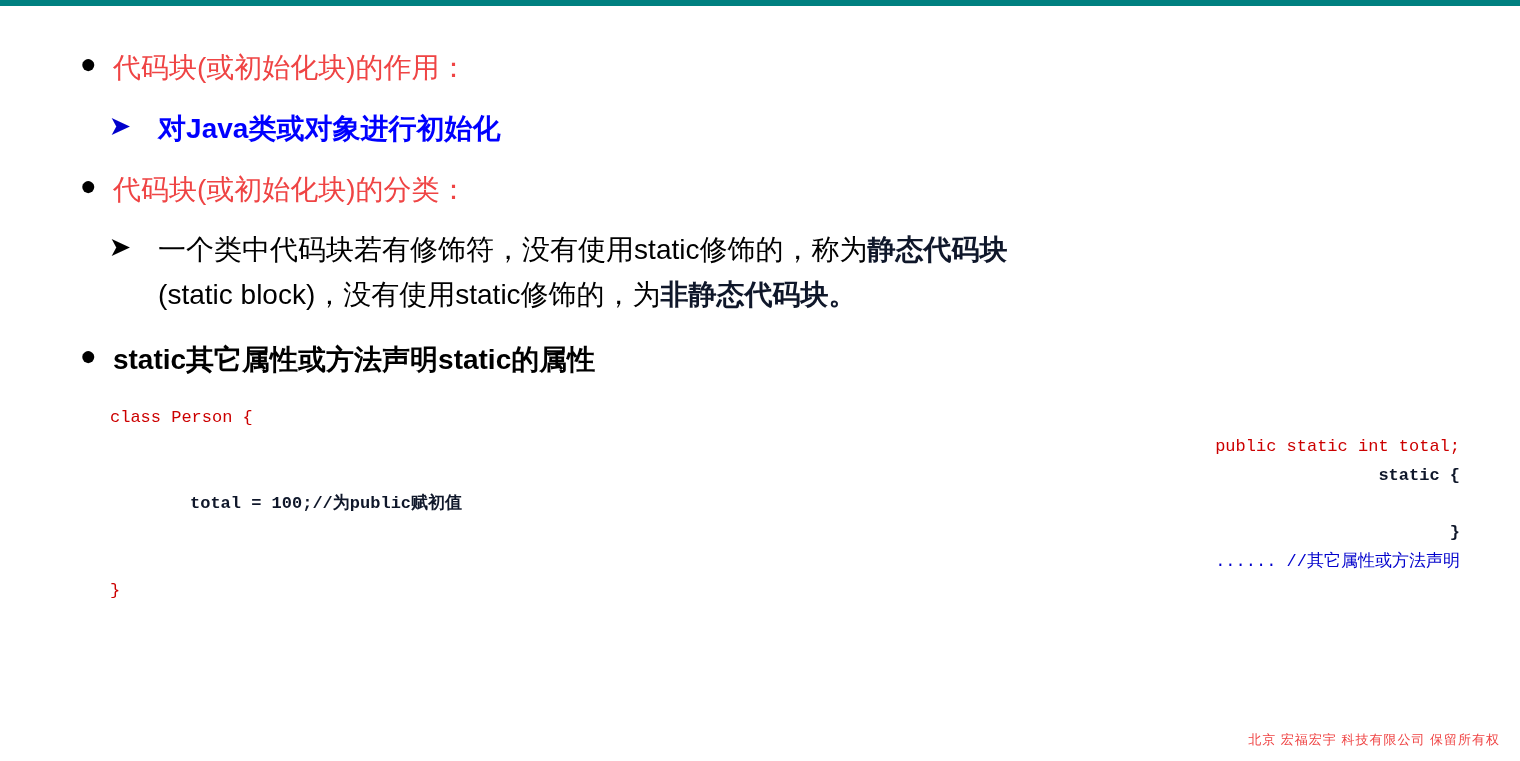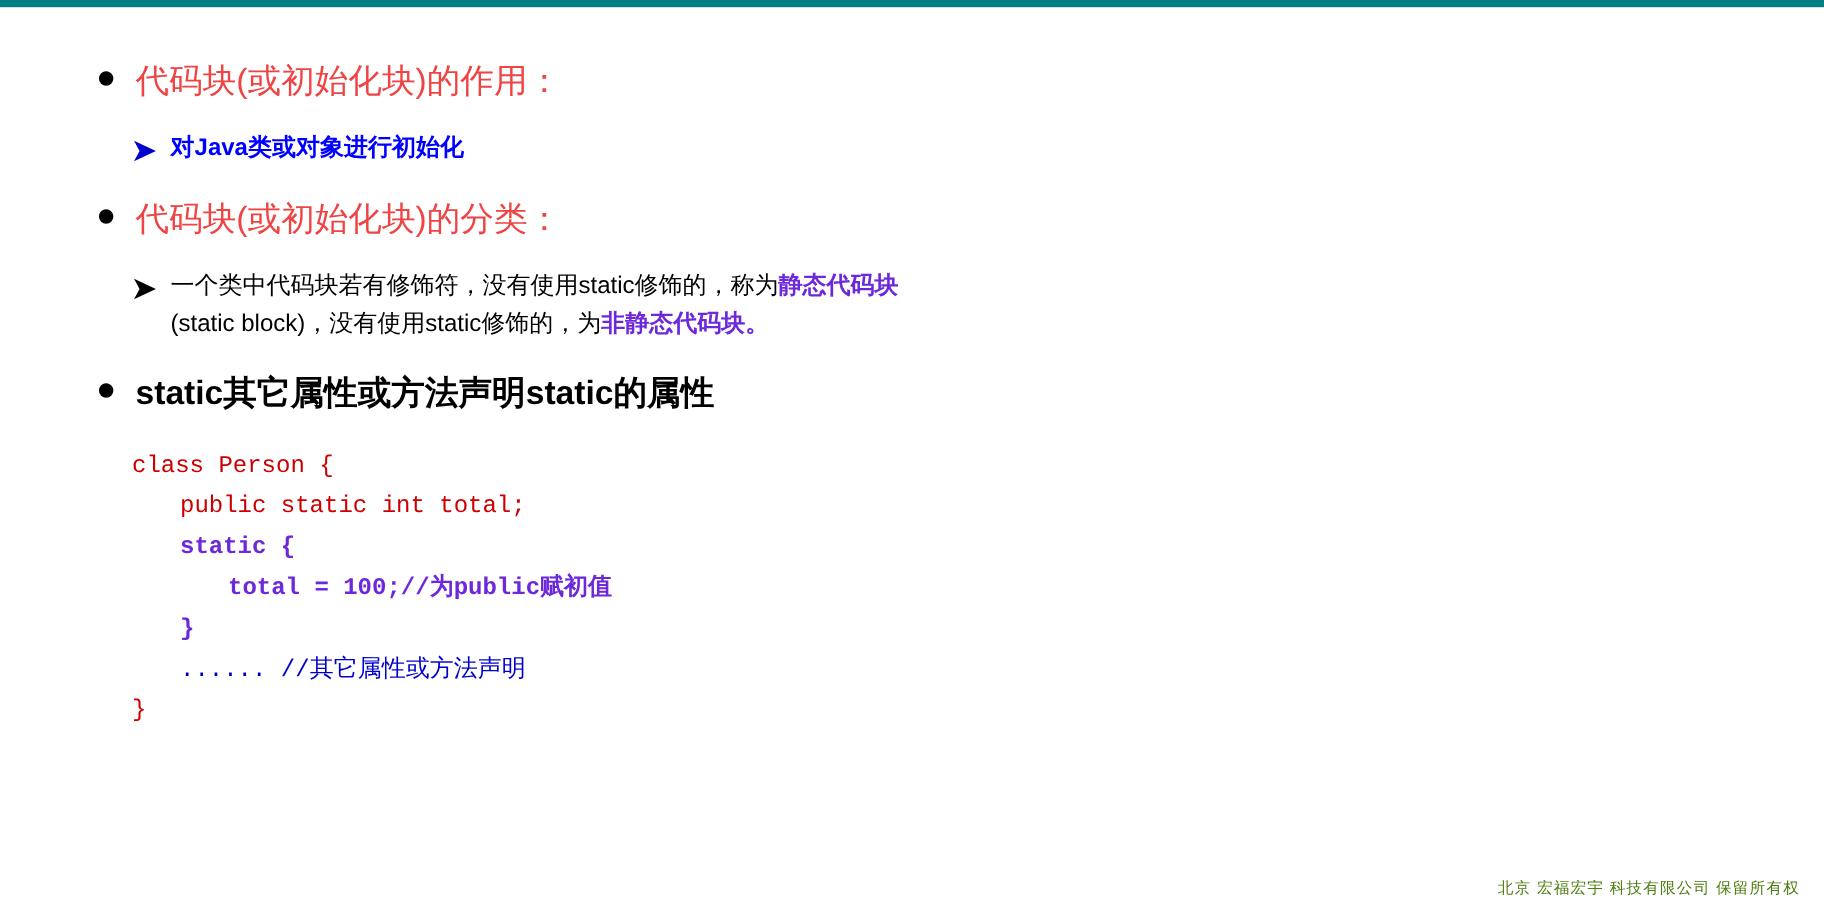--- a/index.html
+++ b/index.html
@@ -61,74 +61,76 @@
     .arrow {
       font-size: 24px;
       margin-right: 12px;
       color: #0000cc;
       font-weight: bold;
       flex-shrink: 0;
       line-height: 1.6;
     }
 
     .sub-text {
-      font-size: 20px;
+      font-size: 28px;
       color: #000000;
       line-height: 1.6;
+      margin-left: 16px;
     }
 
     .blue-bold {
       color: #0000ff;
       font-weight: bold;
     }
 
     .red-bold {
-      color: #6d28d9;
+      color: #0f172a;
       font-weight: bold;
     }
 
     .red {
       color: #cc0000;
     }
 
     .blue {
       color: #0000cc;
     }
 
     .black-bold {
       font-weight: bold;
       color: #000000;
     }
 
     .code-block {
       margin-top: 21px;
       margin-left: 30px;
       font-family: "Courier New", "Consolas", monospace;
-      font-size: 20px;
+      font-size: 17px;
       line-height: 1.7;
     }
 
     .code-line {
       display: block;
     }
 
     .indent1 {
       margin-left: 40px;
+      text-align: right;
     }
 
     .indent2 {
       margin-left: 80px;
     }
 
     .watermark {
       position: absolute;
       bottom: 12px;
       right: 20px;
       font-size: 13px;
-      color: #4d7c0f;
+      color: #ef4444;
       letter-spacing: 1px;
     }
   </style>
 </head>
 <body>
 
 <div class="top-border"></div>
 
 <div class="content">
 

